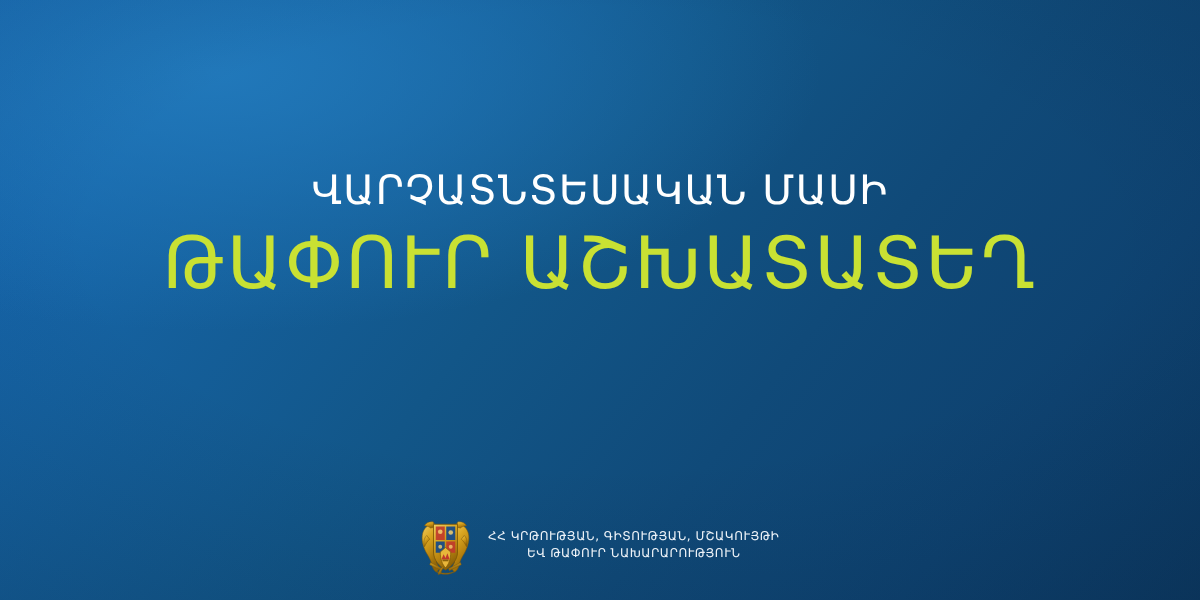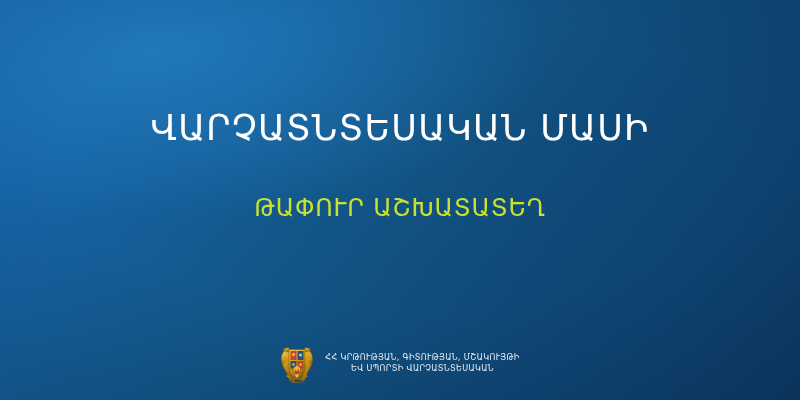--- a/index.html
+++ b/index.html
@@ -58,33 +58,33 @@
     width: 100%;
     text-align: center;
     line-height: 1.0;
   }
 
   .headline-line {
     display: block;
     text-align: center;
     letter-spacing: 0.035em;
     font-weight: 400;
-    font-size: 35px;
+    font-size: 27px;
     line-height: 48px;
     white-space: nowrap;
   }
 
   .headline-line.primary {
     color: #ffffff;
   }
 
   .headline-line.accent {
     color: #c9e133;
-    margin-top: 32px;
-    font-size: 24px;
+    margin-top: 0;
+    font-size: 48px;
   }
 
   .spacer {
     flex: 1 1 auto;
   }
 
   .footer {
     display: flex;
     align-items: center;
     justify-content: center;
@@ -178,18 +178,18 @@
         <g fill="url(#goldDark)" stroke="#7d5707" stroke-width="0.6">
           <path d="M14 66 L30 74 L29 77 L13 69 Z"></path>
           <path d="M54 66 L38 74 L39 77 L55 69 Z"></path>
           <path d="M22 78 C27 81 41 81 46 78 C41 83 27 83 22 78 Z"></path>
           <path d="M30 72 C26 75 24 79 24 82 L28 81 C28 78 29 75 31 73 Z"></path>
         </g>
       </svg>
 
       <div class="ministry">
         <span class="ministry-line">ՀՀ ԿՐԹՈՒԹՅԱՆ, ԳԻՏՈՒԹՅԱՆ, ՄՇԱԿՈՒՅԹԻ</span>
-        <span class="ministry-line">ԵՎ ՍՊՈՐՏԻ ՎԱՐՉԱՏՆՏԵՍԱԿԱՆ</span>
+        <span class="ministry-line">ԵՎ ԹԱՓՈՒՐ ՆԱԽԱՐԱՐՈՒԹՅՈՒՆ</span>
       </div>
 
     </div>
   </div>
 </div>
 
 </body></html>

